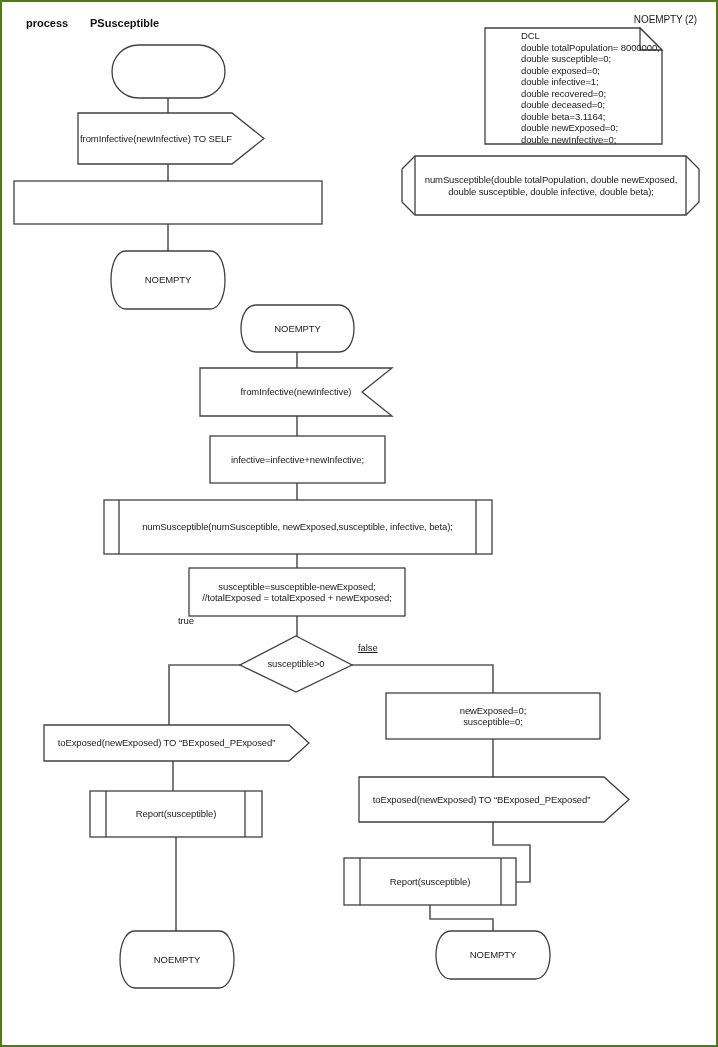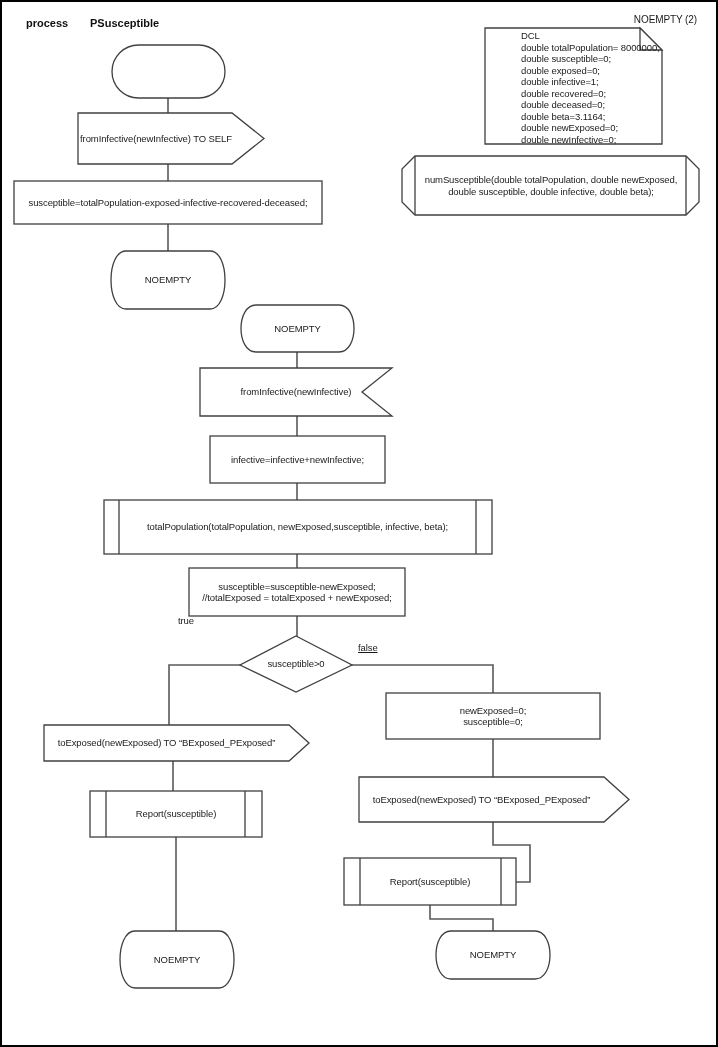--- a/index.html
+++ b/index.html
@@ -1,20 +1,20 @@
 <!DOCTYPE html>
 <html><head>
 <meta charset="utf-8">
 <style>
   html,body{margin:0;padding:0;background:#fff;}
   #page{
     position:relative;
     width:718px;height:1047px;
     background:#fff;
-    border:2px solid #000000;
+    border:2px solid #4d7c0f;
     box-sizing:border-box;
     overflow:hidden;
     font-family:"Liberation Sans",sans-serif;
   }
   svg.canvas{position:absolute;left:0;top:0;}
   .shape{fill:#ffffff;stroke:#404040;stroke-width:1.3;}
   .thin{fill:none;stroke:#404040;stroke-width:1.3;}
   .conn{fill:none;stroke:#595959;stroke-width:1.6;}
   .lbl{
     position:absolute;display:flex;align-items:center;justify-content:center;
@@ -92,27 +92,26 @@
 double infective=1;
 double recovered=0;
 double deceased=0;
 double beta=3.1164;
 double newExposed=0;
 double newInfective=0;</div>
   <div class="lbl" style="left:409px;top:154px;width:280px;height:59px;">numSusceptible(double totalPopulation, double newExposed,
 double susceptible, double infective, double beta);</div>
 
   <div class="lbl" style="left:74px;top:111px;width:160px;height:51px;">fromInfective(newInfective) TO SELF</div>
-  <div class="lbl" style="left:14px;top:179px;width:304px;height:43px;">susceptible=totalPopulation-exposed-infective-recovered-deceased;</div>
   <div class="lbl" style="left:108px;top:249px;width:116px;height:58px;">NOEMPTY</div>
 
   <div class="lbl" style="left:238px;top:303px;width:115px;height:47px;">NOEMPTY</div>
   <div class="lbl" style="left:198px;top:366px;width:192px;height:48px;">fromInfective(newInfective)</div>
   <div class="lbl" style="left:208px;top:434px;width:175px;height:47px;">infective=infective+newInfective;</div>
-  <div class="lbl" style="left:117px;top:498px;width:357px;height:54px;">totalPopulation(totalPopulation, newExposed,susceptible, infective, beta);</div>
+  <div class="lbl" style="left:117px;top:498px;width:357px;height:54px;">numSusceptible(numSusceptible, newExposed,susceptible, infective, beta);</div>
   <div class="lbl" style="left:187px;top:566px;width:216px;height:48px;">susceptible=susceptible-newExposed;
 //totalExposed = totalExposed + newExposed;</div>
   <div class="lbl" style="left:238px;top:634px;width:112px;height:56px;">susceptible&gt;0</div>
   <div class="lbl ar" style="left:148px;top:612px;width:44px;height:14px;">true</div>
   <div class="lbl al" style="left:356px;top:640px;width:44px;height:14px;text-decoration:underline;">false</div>
 
   <div class="lbl" style="left:384px;top:691px;width:214px;height:46px;">newExposed=0;
 susceptible=0;</div>
   <div class="lbl" style="left:357px;top:775px;width:245px;height:45px;">toExposed(newExposed) TO “BExposed_PExposed”</div>
   <div class="lbl" style="left:342px;top:856px;width:172px;height:47px;">Report(susceptible)</div>

